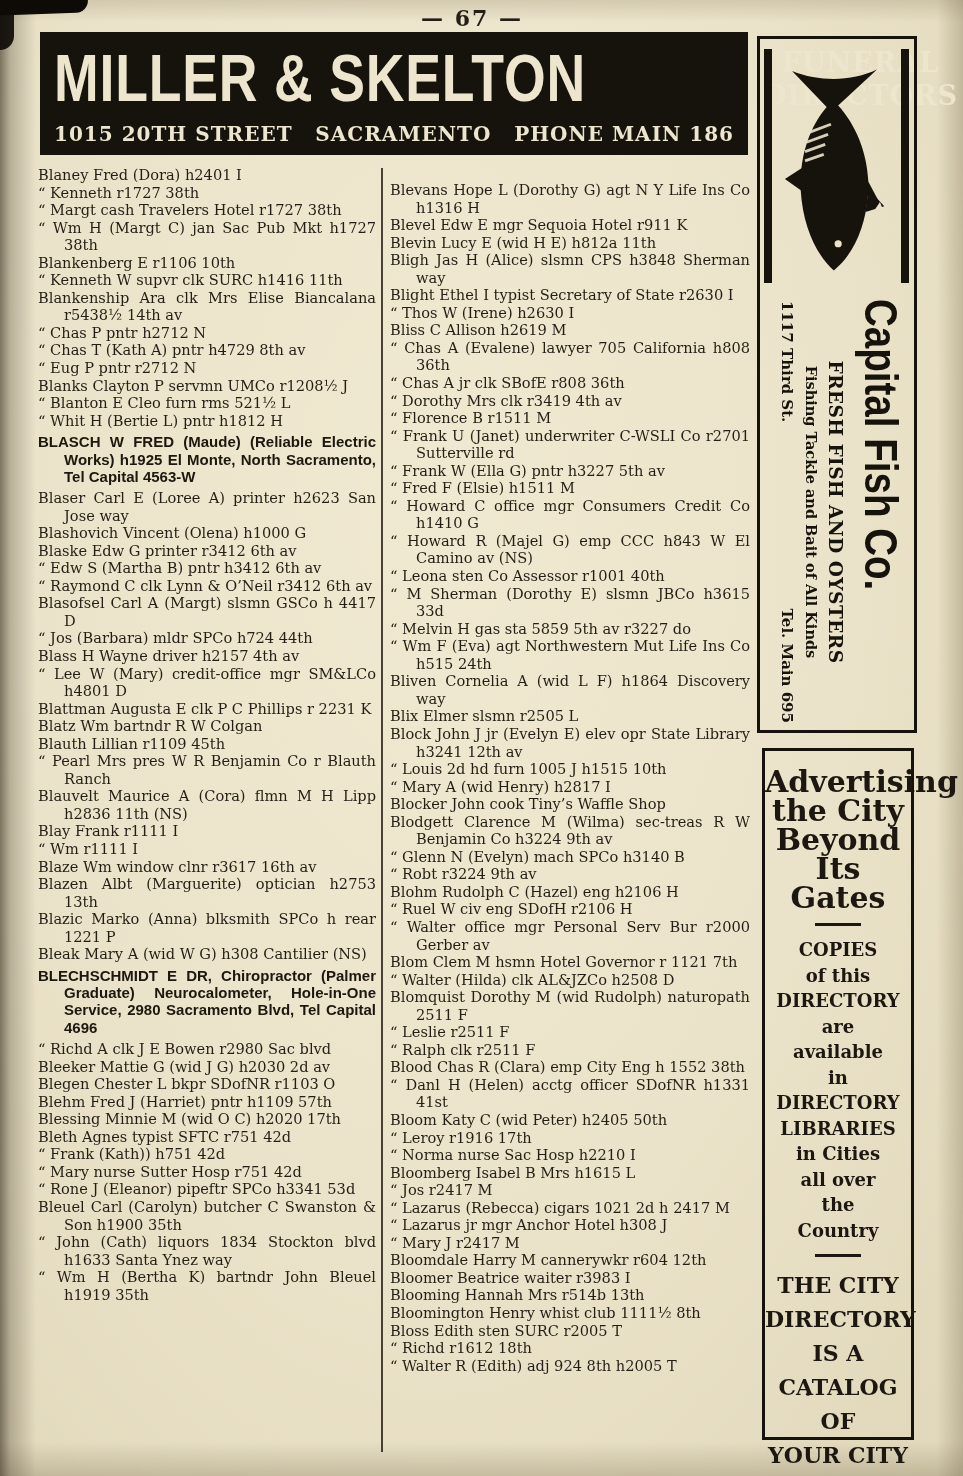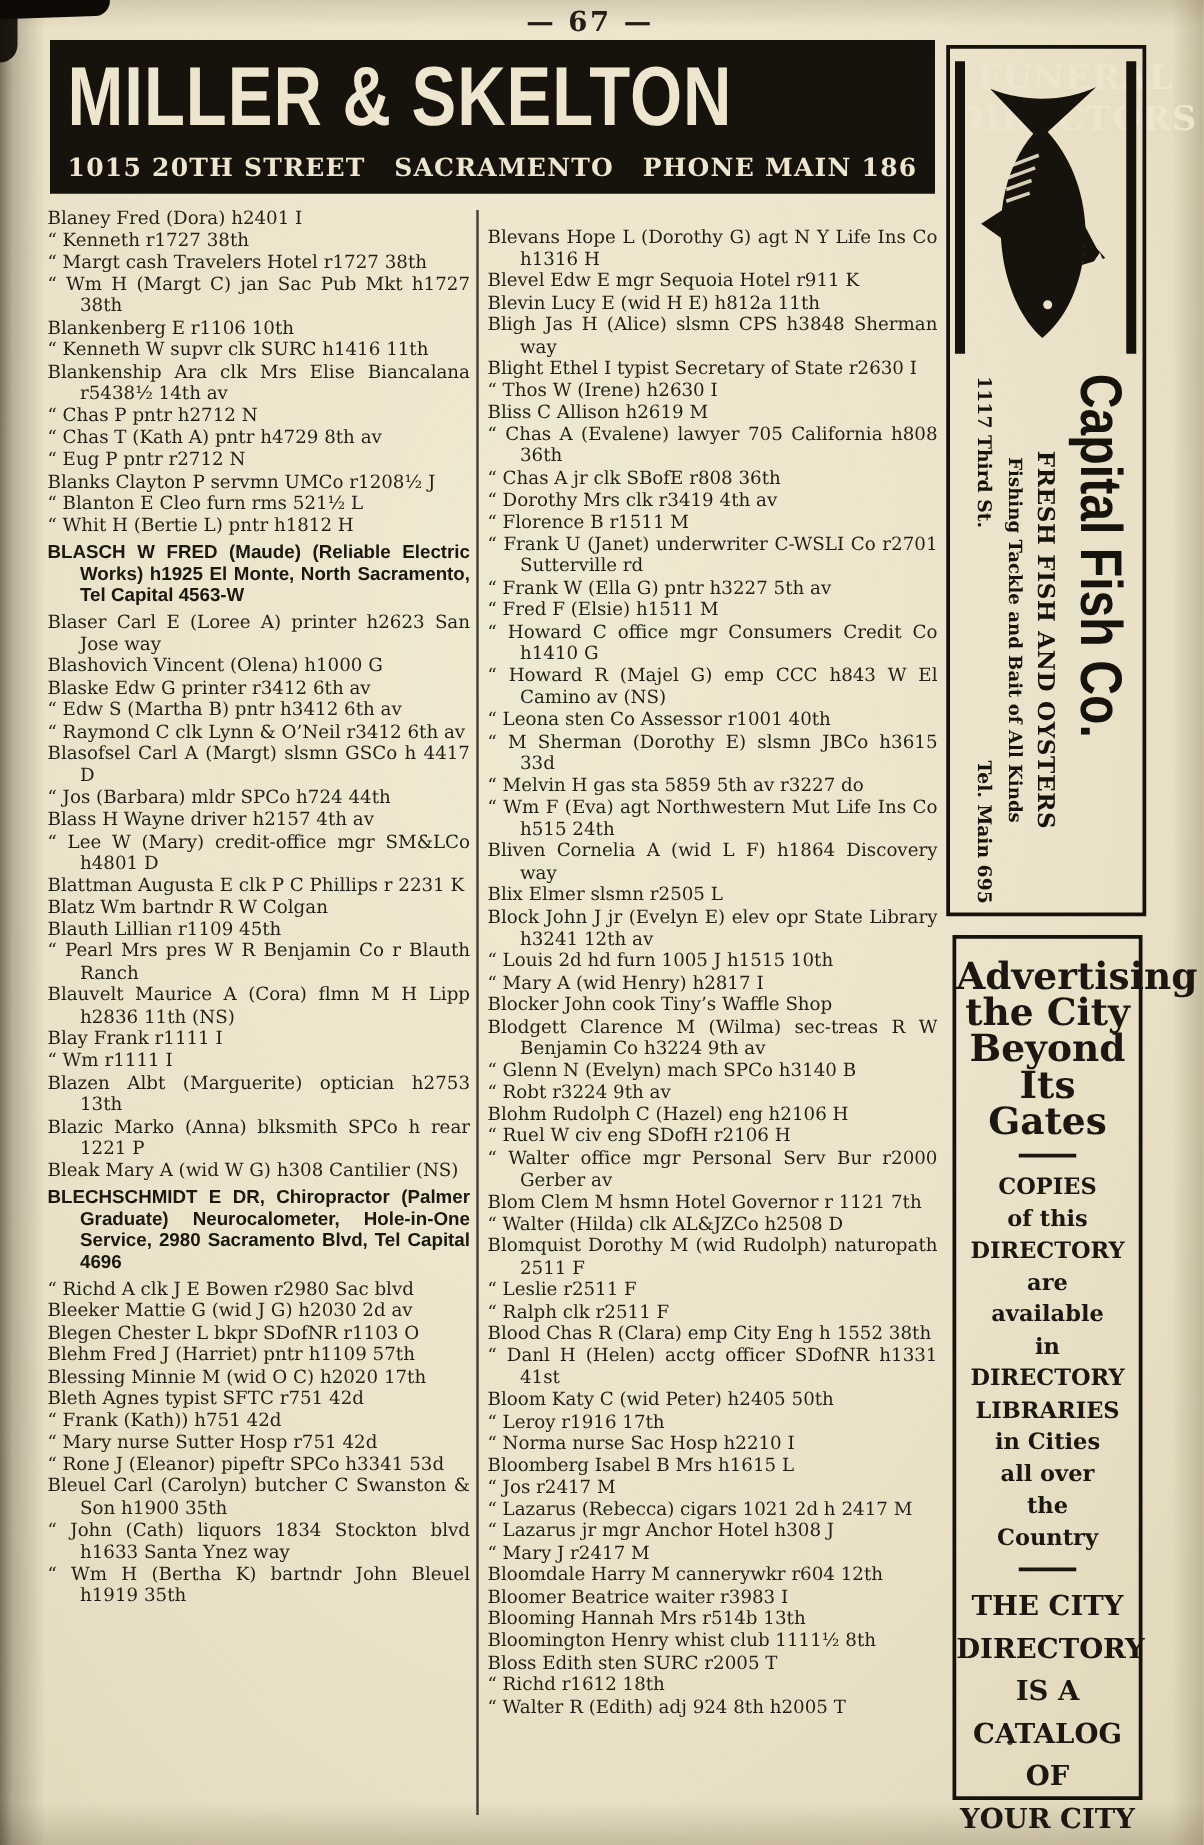--- a/index.html
+++ b/index.html
@@ -119,20 +119,21 @@
       <div class="entry">“ Jos (Barbara) mldr SPCo h724 44th</div>
       <div class="entry">Blass H Wayne driver h2157 4th av</div>
       <div class="entry">“ Lee W (Mary) credit-office mgr SM&amp;LCo h4801 D</div>
       <div class="entry">Blattman Augusta E clk P C Phillips r 2231 K</div>
       <div class="entry">Blatz Wm bartndr R W Colgan</div>
       <div class="entry">Blauth Lillian r1109 45th</div>
       <div class="entry">“ Pearl Mrs pres W R Benjamin Co r Blauth Ranch</div>
       <div class="entry">Blauvelt Maurice A (Cora) flmn M H Lipp h2836 11th (NS)</div>
       <div class="entry">Blay Frank r1111 I</div>
       <div class="entry">“ Wm r1111 I</div>
+      <div class="entry">Blaze Wm window clnr r3617 16th av</div>
       <div class="entry">Blazen Albt (Marguerite) optician h2753 13th</div>
       <div class="entry">Blazic Marko (Anna) blksmith SPCo h rear 1221 P</div>
       <div class="entry">Bleak Mary A (wid W G) h308 Cantilier (NS)</div>
       <div class="entry bold-entry">BLECHSCHMIDT E DR, Chiropractor (Palmer Graduate) Neurocalometer, Hole-in-One Service, 2980 Sacramento Blvd, Tel Capital 4696</div>
       <div class="entry">“ Richd A clk J E Bowen r2980 Sac blvd</div>
       <div class="entry">Bleeker Mattie G (wid J G) h2030 2d av</div>
       <div class="entry">Blegen Chester L bkpr SDofNR r1103 O</div>
       <div class="entry">Blehm Fred J (Harriet) pntr h1109 57th</div>
       <div class="entry">Blessing Minnie M (wid O C) h2020 17th</div>
       <div class="entry">Bleth Agnes typist SFTC r751 42d</div>

